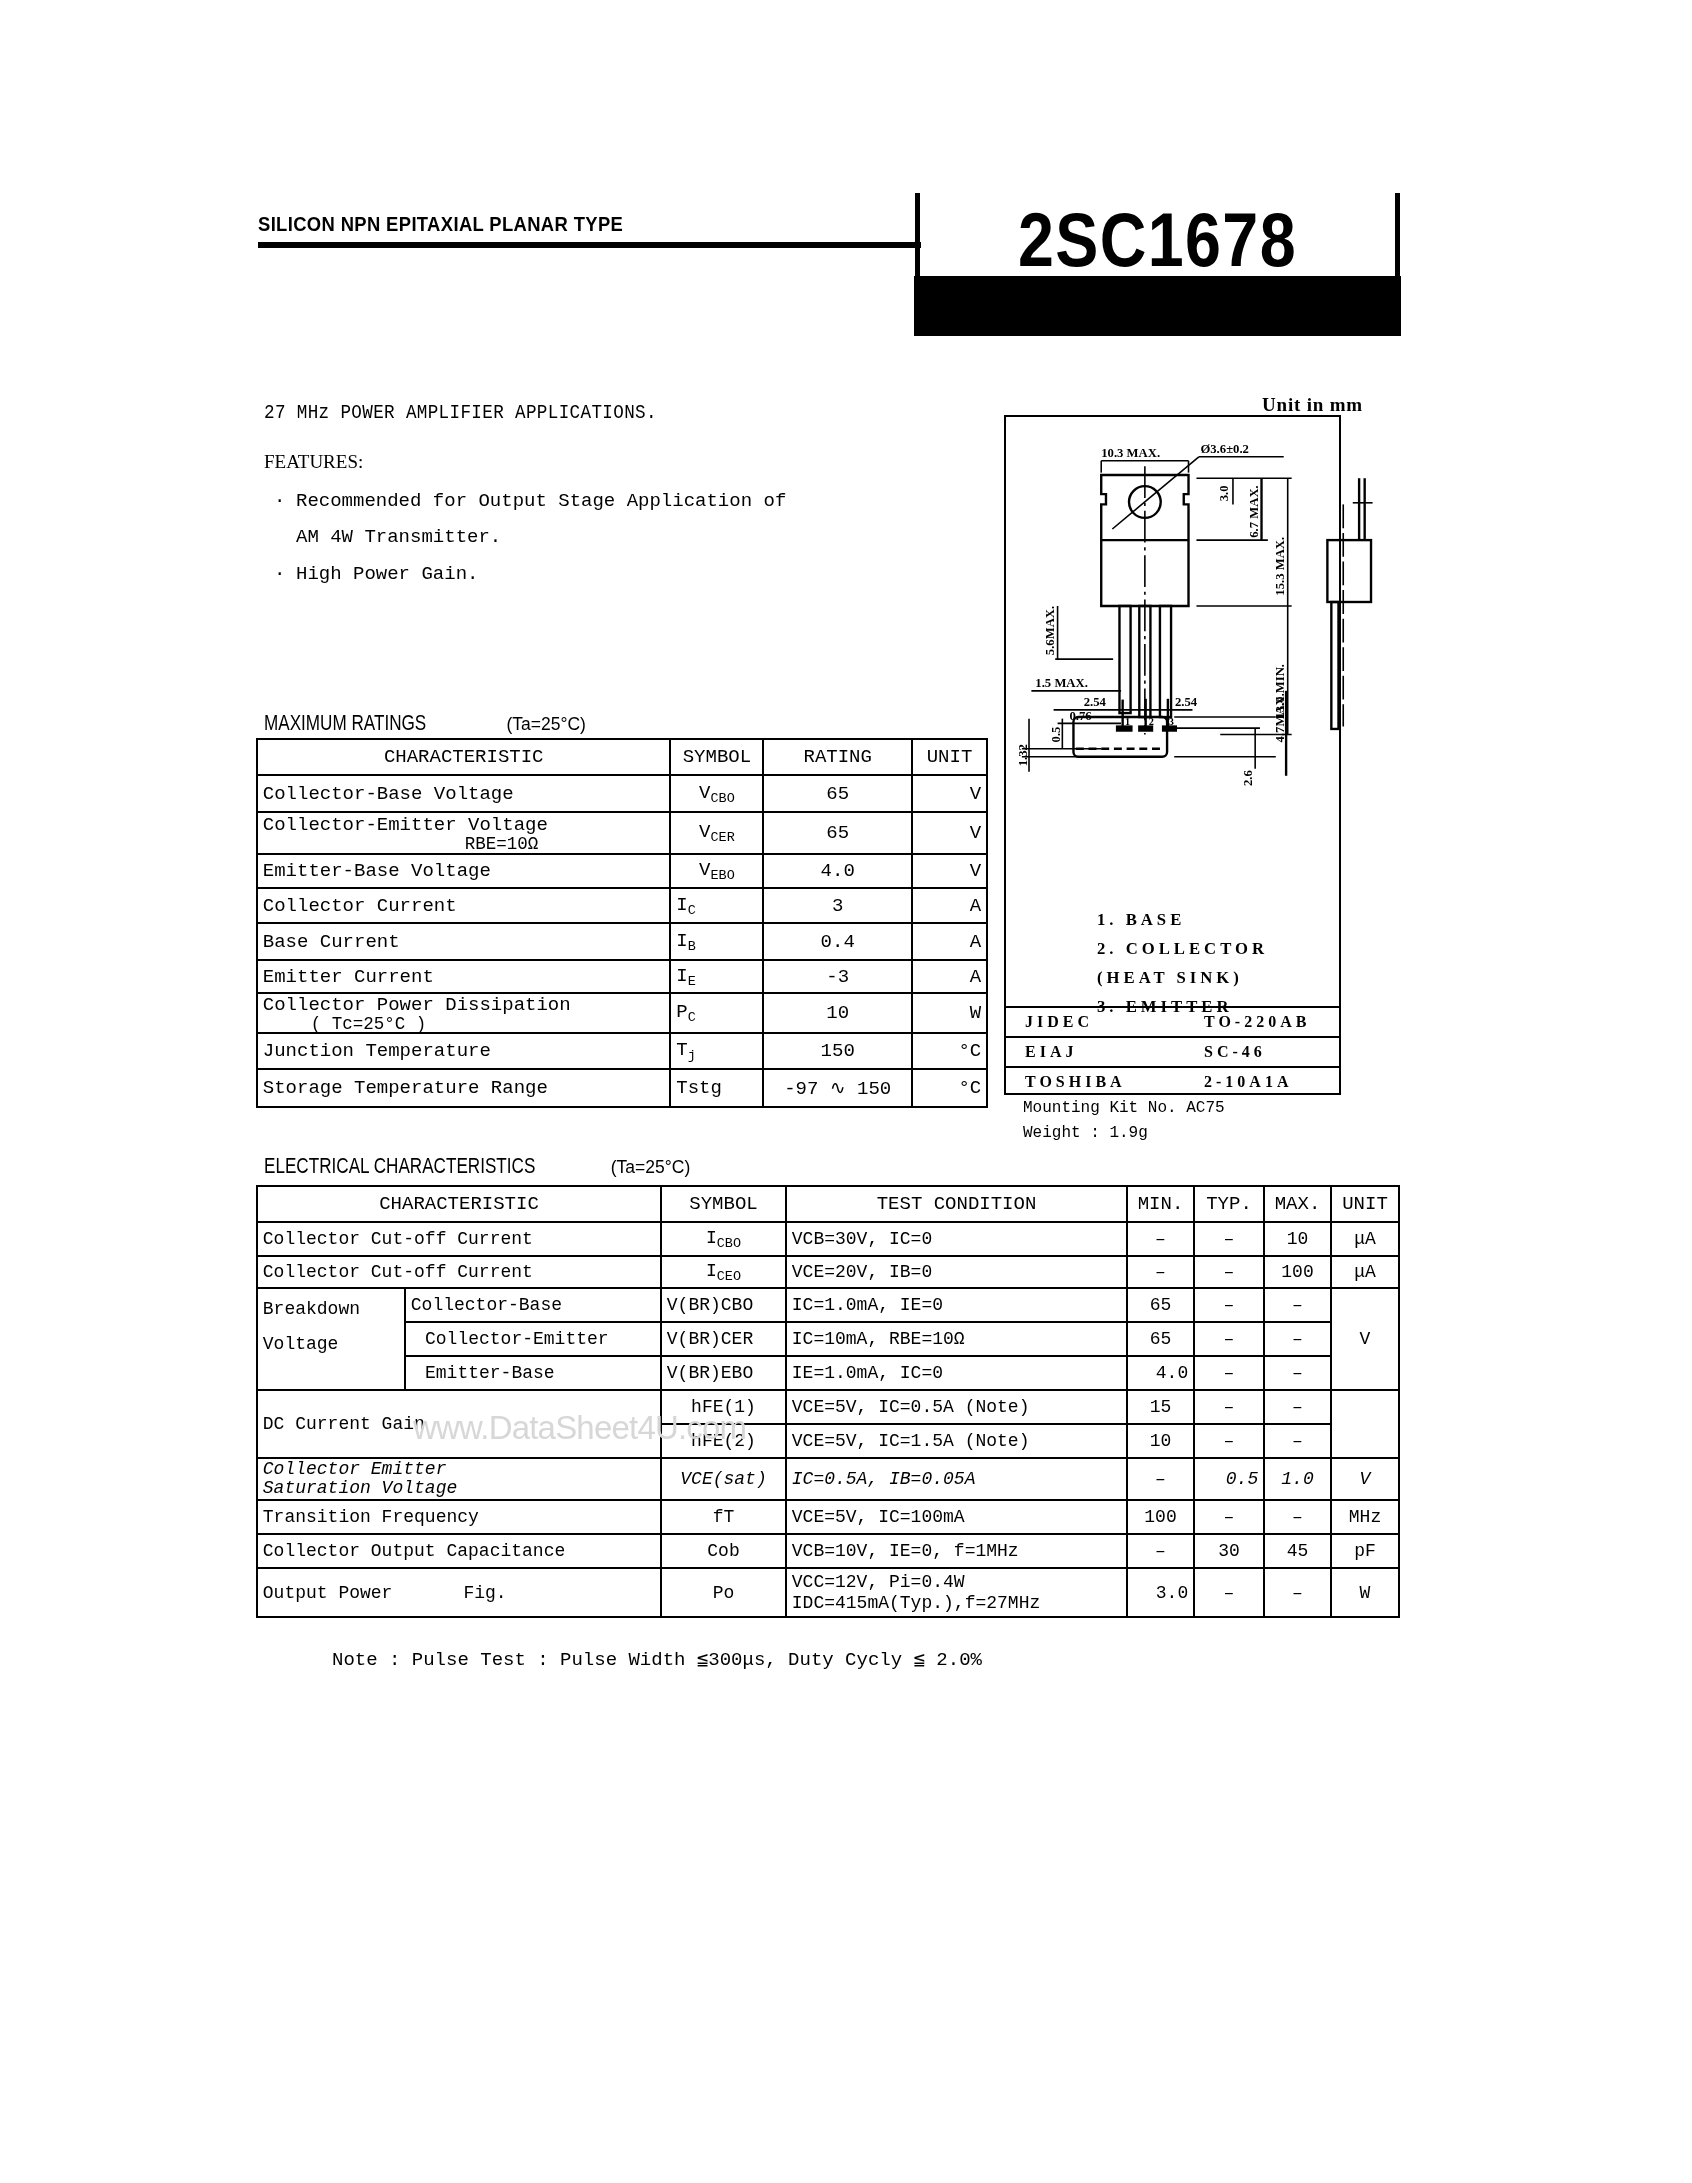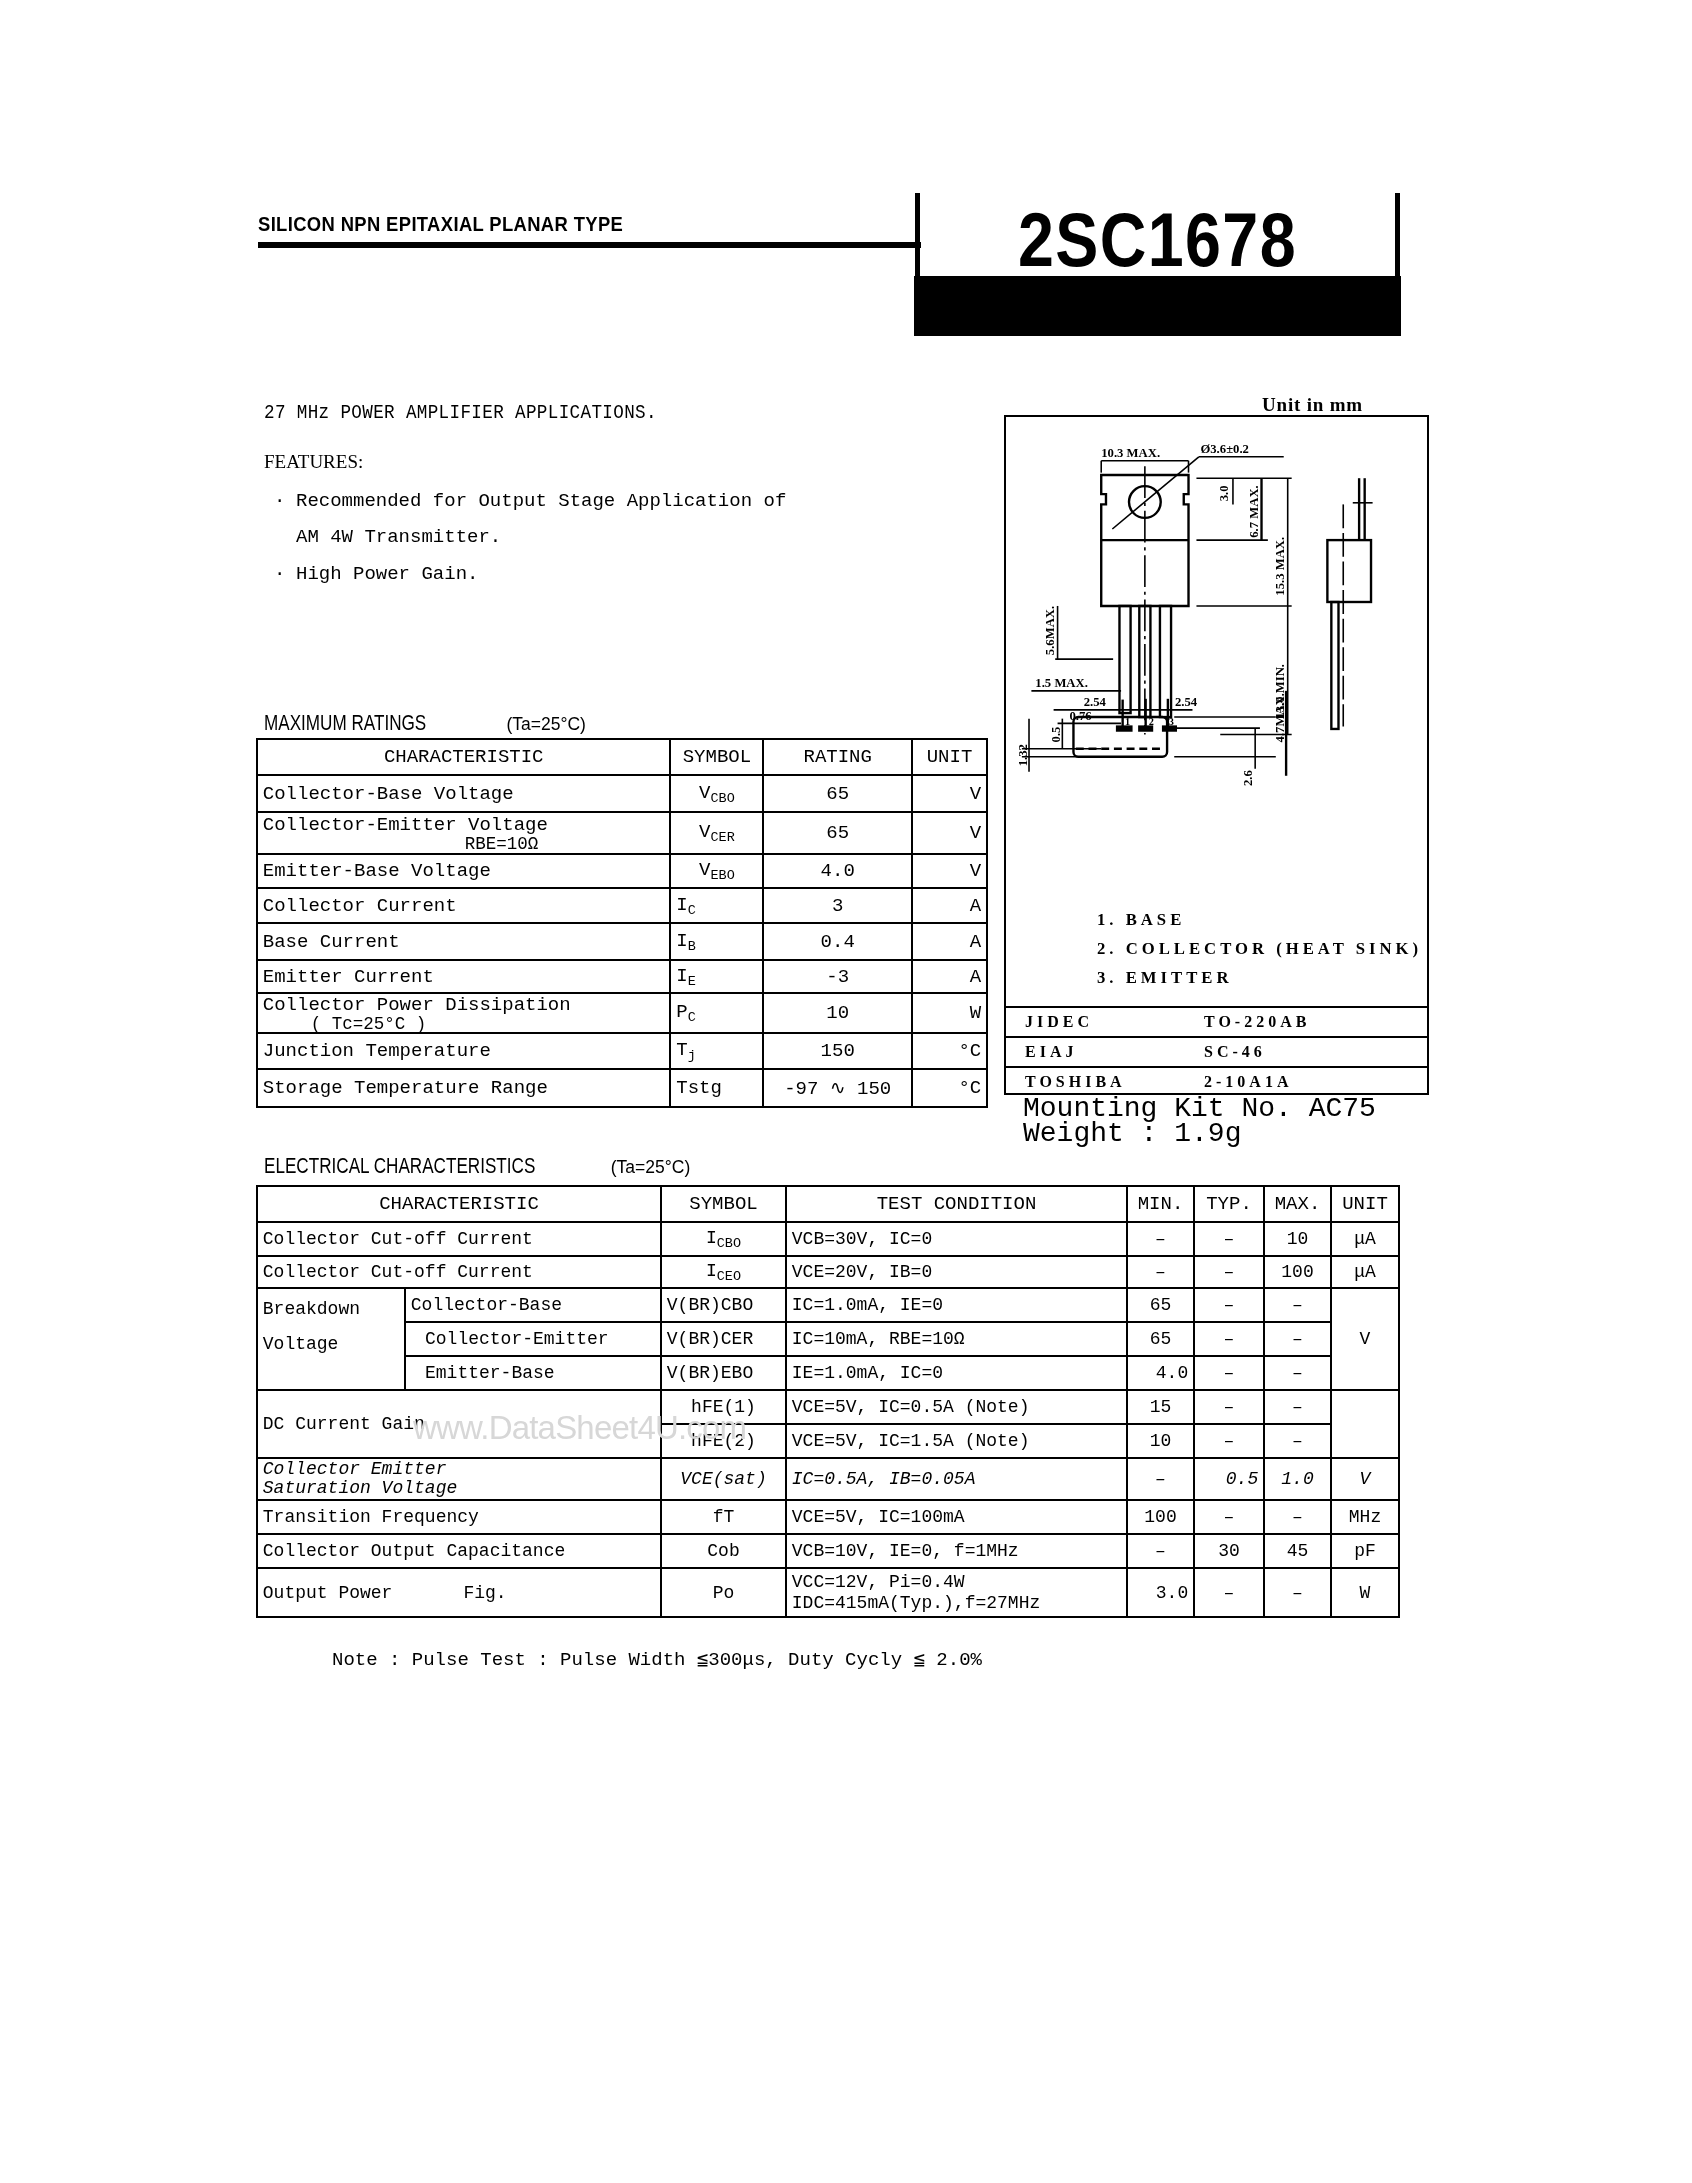--- a/index.html
+++ b/index.html
@@ -35,27 +35,27 @@
   .subline { display: block; font-size: 17.5px; line-height: 16px; }
 
   .max-table { left: 256px; top: 738px; width: 732px; }
   .max-table tr { height: 36px; }
   .elec-table { left: 256px; top: 1185px; width: 1144px; }
   .elec-table tr { height: 34px; }
   .elec-table td { font-size: 18px; }
 
   
   .unit-label { left: 1262px; top: 394px; font-family: "Liberation Serif", serif; font-size: 19px; font-weight: bold; letter-spacing: 0.8px; }
-  .pkg-box { left: 1004px; top: 415px; width: 425px; height: 680px; border: 2.4px solid #000; }
+  .pkg-box { left: 1004px; top: 415px; width: 337px; height: 680px; border: 2.4px solid #000; }
   .pkg-svg { position: absolute; left: 0; top: 0; }
   .pin-legend { position: absolute; left: 91px; top: 488px; font-family: "Liberation Serif", serif; font-weight: bold; font-size: 16.7px; letter-spacing: 4px; line-height: 29px; }
   .std-rows { position: absolute; left: 0; right: 0; top: 589px; }
   .std-row { height: 30px; border-top: 2.4px solid #000; font-family: "Liberation Serif", serif; font-weight: bold; font-size: 16px; letter-spacing: 4px; display: flex; align-items: center; padding-left: 19px; }
   .std-row .k { width: 179px; }
-  .pkg-extra { left: 1023px; top: 1096px; font-family: "Liberation Mono", monospace; font-size: 28px; line-height: 25.4px; }
+  .pkg-extra { left: 1023px; top: 1096px; font-family: "Liberation Mono", monospace; font-size: 16px; line-height: 25.4px; }
 
   .note { left: 332px; top: 1647px; font-size: 19px; font-family: "Liberation Mono", monospace; }
   .watermark { left: 413px; top: 1409px; font-family: "Liberation Sans", sans-serif; font-size: 33px; color: #d7d7d7; letter-spacing: -0.8px; }
 </style>
 </head>
 <body>
 
 <div class="abs type-line">SILICON NPN EPITAXIAL PLANAR TYPE</div>
 <div class="abs rule"></div>
 <div class="abs title-box">

